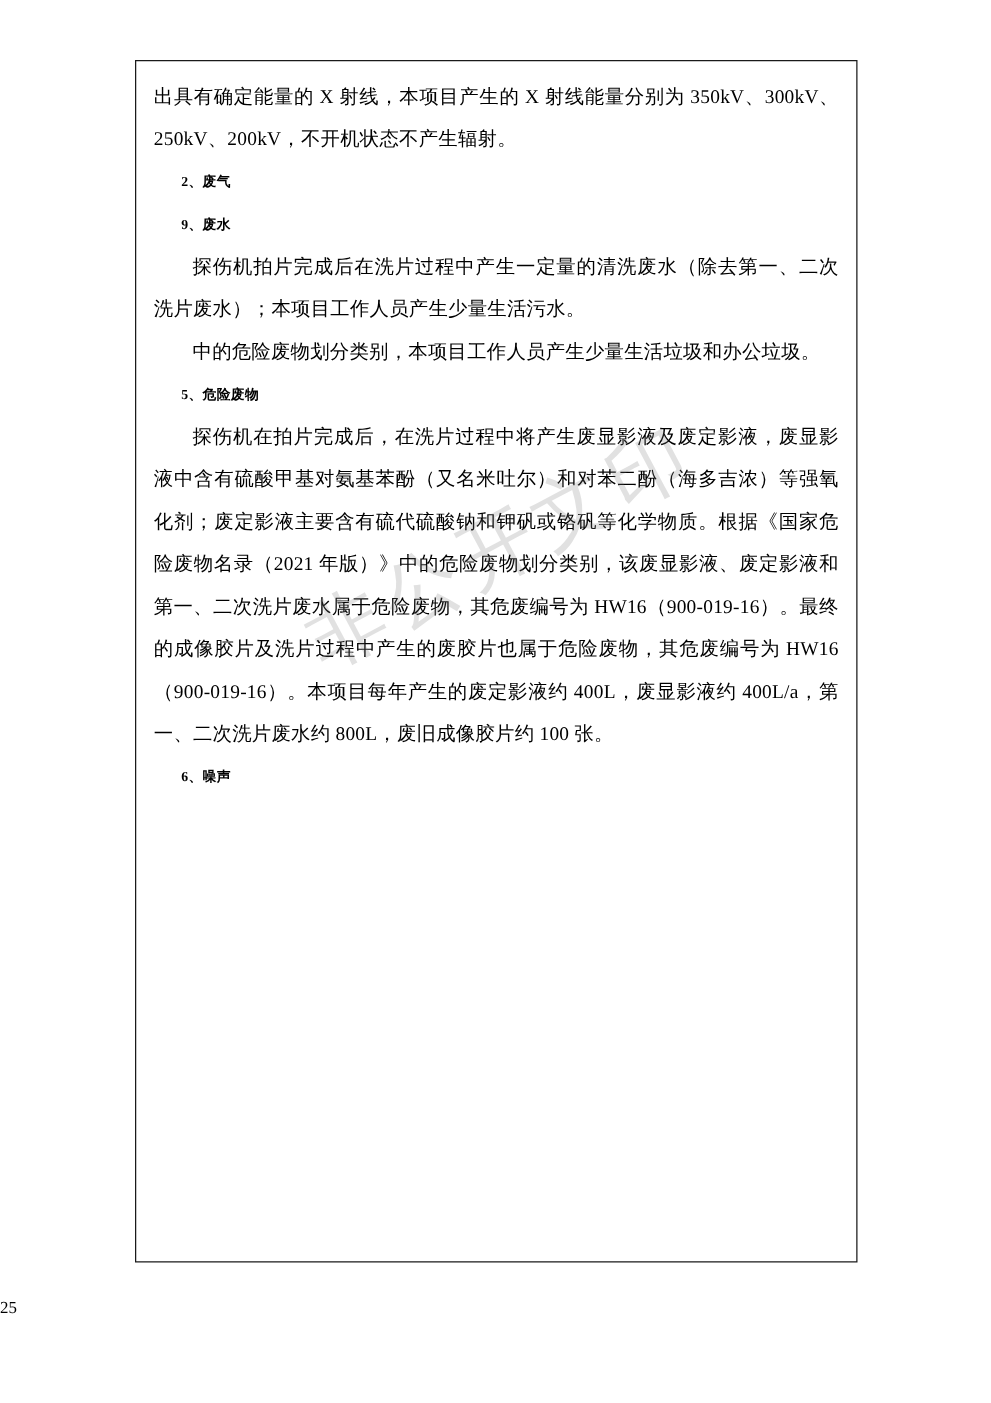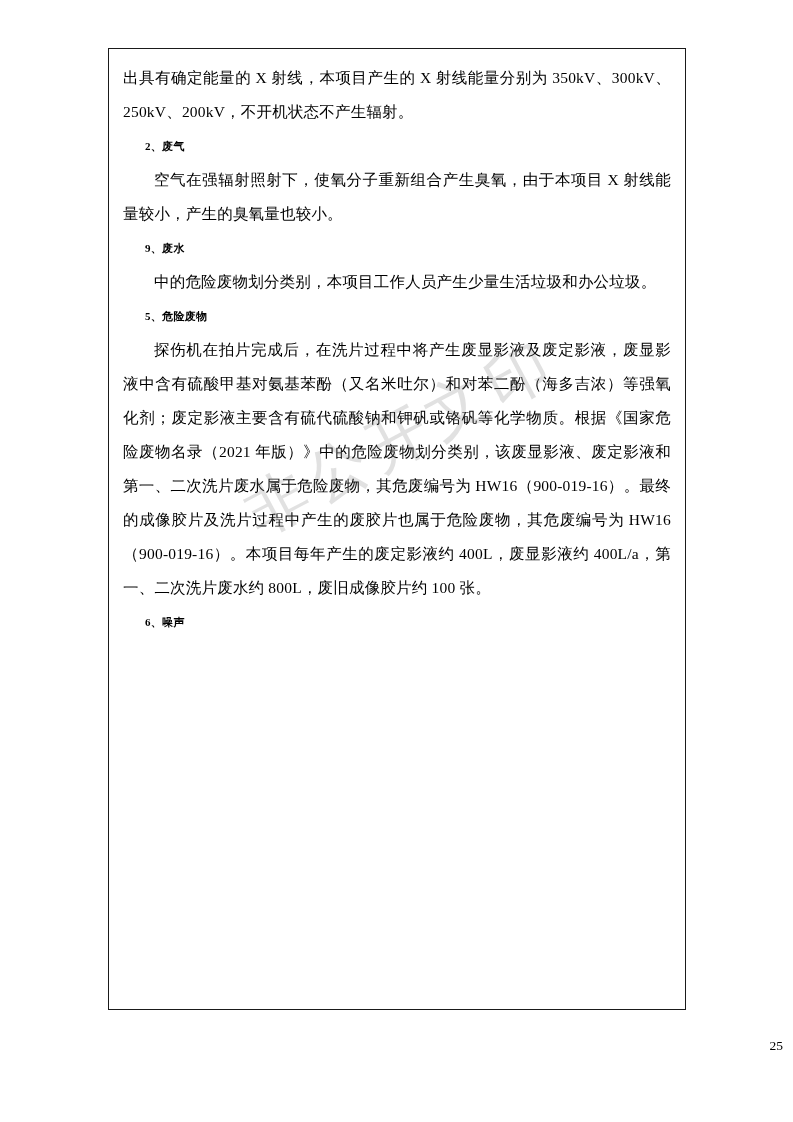--- a/index.html
+++ b/index.html
@@ -71,39 +71,39 @@
     letter-spacing: 6px;
     white-space: nowrap;
     pointer-events: none;
     user-select: none;
   }
   .page-number {
     position: absolute;
     left: 0;
     top: 1038px;
     width: 783px;
-    text-align: right;
+    text-align: left;
     font-size: 13.5px;
     font-family: "Liberation Serif", serif;
   }
 </style>
 </head>
 <body>
 
 <div class="page">
 
   <div class="doc-frame">
     <div class="content">
 
       <p class="para first">出具有确定能量的 X 射线，本项目产生的 X 射线能量分别为 350kV、300kV、250kV、200kV，不开机状态不产生辐射。</p>
 
       <p class="heading">2、废气</p>
-      <p class="para">空气在强辐射照射下，使氧分子重新组合产生臭氧，由于本项目 X 射线能量较小，产生的臭氧量也较小。</p>
 
       <p class="heading">9、废水</p>
+      <p class="para">探伤机拍片完成后在洗片过程中产生一定量的清洗废水（除去第一、二次洗片废水）；本项目工作人员产生少量生活污水。</p>
 
       <p class="para">中的危险废物划分类别，本项目工作人员产生少量生活垃圾和办公垃圾。</p>
 
       <p class="heading">5、危险废物</p>
       <p class="para">探伤机在拍片完成后，在洗片过程中将产生废显影液及废定影液，废显影液中含有硫酸甲基对氨基苯酚（又名米吐尔）和对苯二酚（海多吉浓）等强氧化剂；废定影液主要含有硫代硫酸钠和钾矾或铬矾等化学物质。根据《国家危险废物名录（2021 年版）》中的危险废物划分类别，该废显影液、废定影液和第一、二次洗片废水属于危险废物，其危废编号为 HW16（900-019-16）。最终的成像胶片及洗片过程中产生的废胶片也属于危险废物，其危废编号为 HW16（900-019-16）。本项目每年产生的废定影液约 400L，废显影液约 400L/a，第一、二次洗片废水约 800L，废旧成像胶片约 100 张。</p>
 
       <p class="heading">6、噪声</p>
 
     </div>
   </div>

